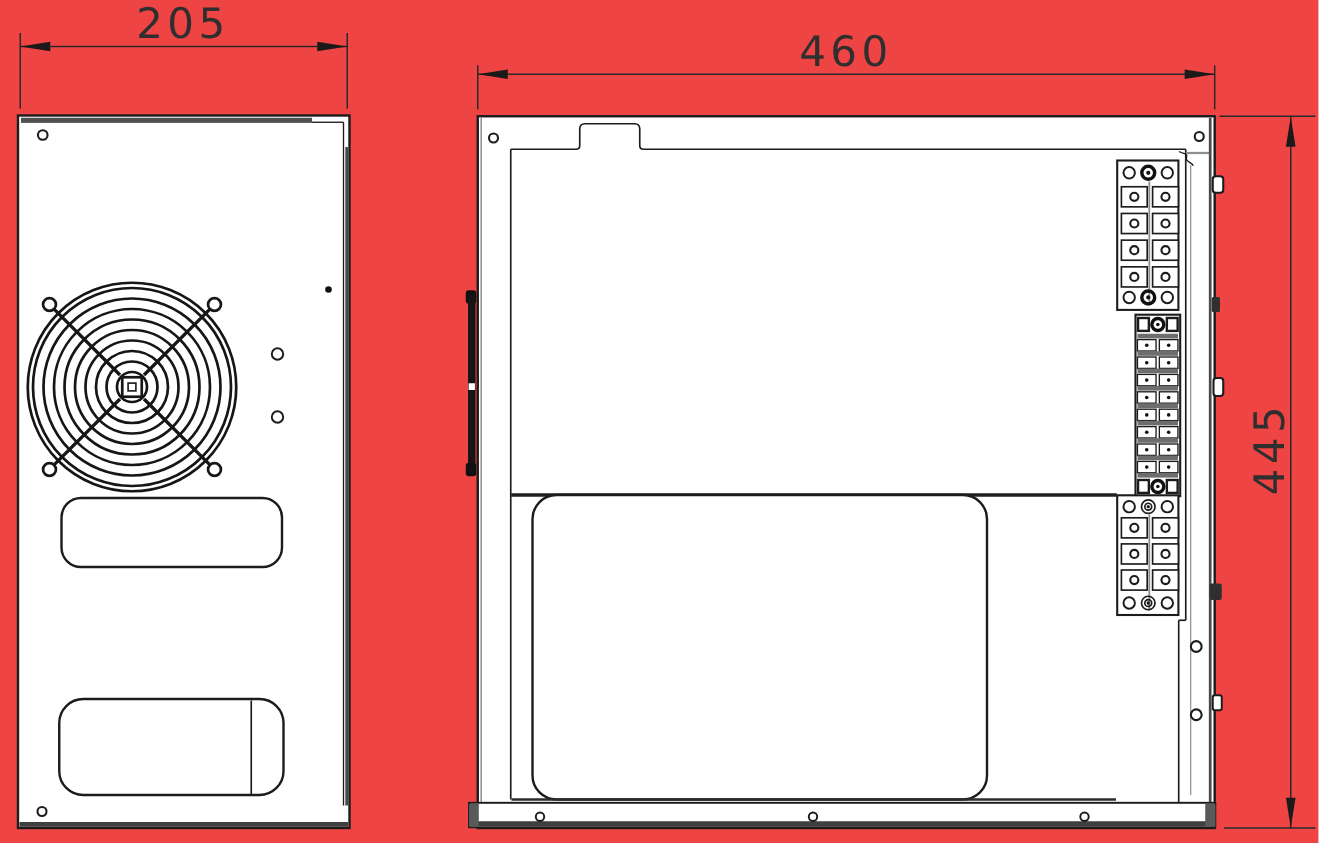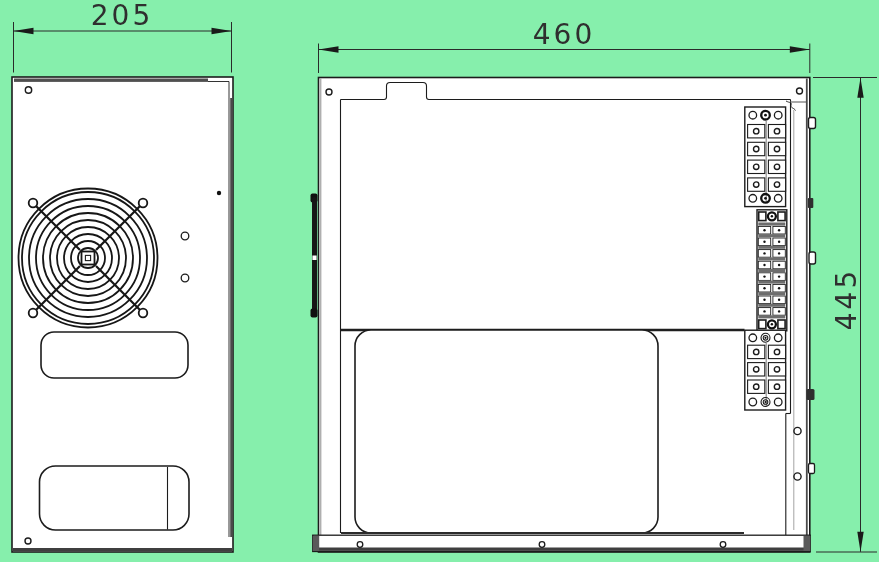--- a/index.html
+++ b/index.html
@@ -1,16 +1,16 @@
 <!DOCTYPE html>
 <html><head>
 <meta charset="utf-8">
 <style>
   html,body{margin:0;padding:0;background:#ffffff;}
-  .canvas{position:relative;width:879px;height:562px;background:#86efac;overflow:hidden;}
+  .canvas{position:relative;width:879px;height:562px;background:#ef4444;overflow:hidden;}
   svg{display:block;}
   
   .s10{stroke:#1c1c1c;stroke-width:.9;fill:none}
   .s12{stroke:#1c1c1c;stroke-width:1.1;fill:none}
   .s13{stroke:#1c1c1c;stroke-width:1.3;fill:none}
   .s14{stroke:#1c1c1c;stroke-width:1.4;fill:none}
   .s16{stroke:#1c1c1c;stroke-width:1.6;fill:none}
   .s2{stroke:#161616;stroke-width:1.8;fill:none}
   .s22{stroke:#161616;stroke-width:2.2;fill:none}
   .sB{stroke:#111;stroke-width:2.3;fill:none}

